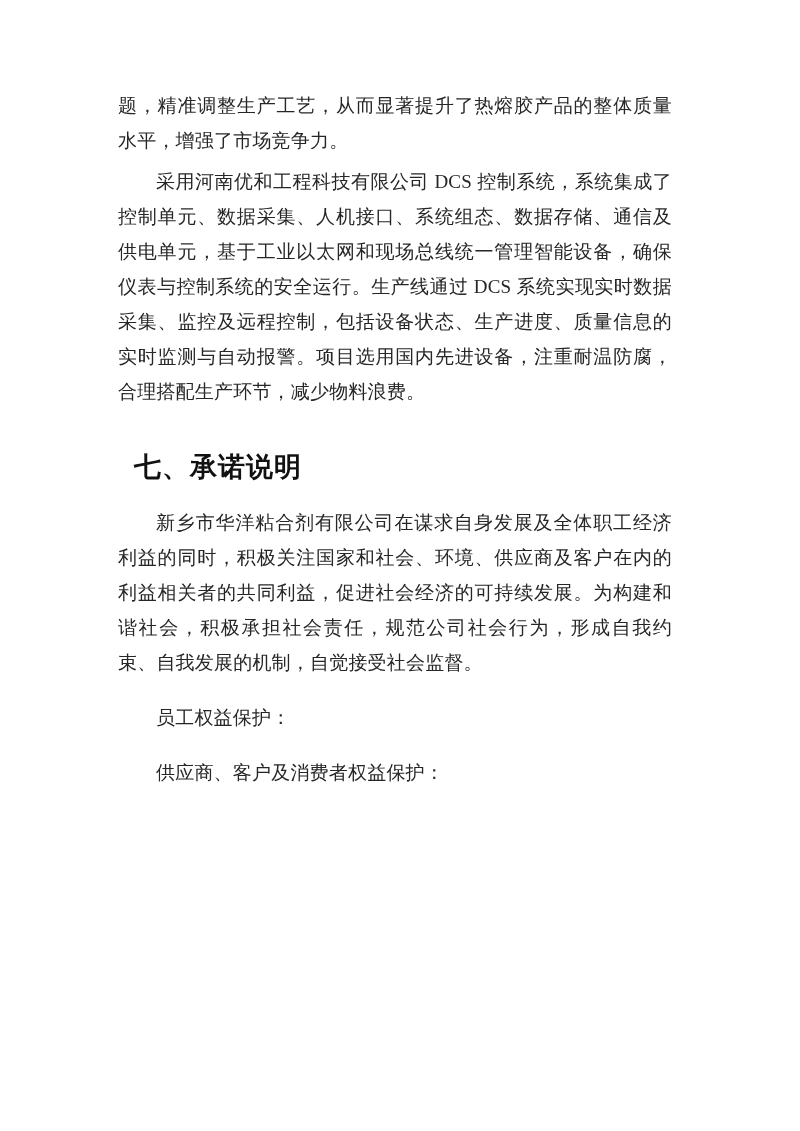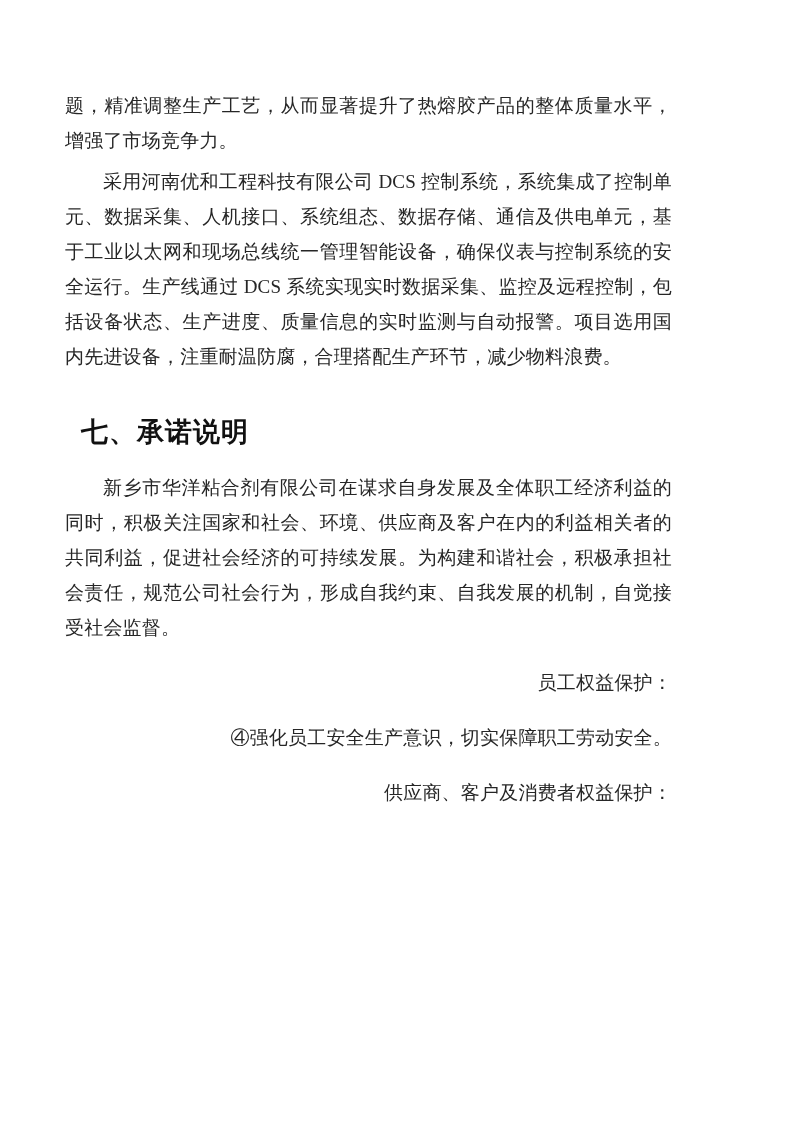--- a/index.html
+++ b/index.html
@@ -11,21 +11,21 @@
     position: relative;
     width: 800px;
     height: 1131px;
     background: #ffffff;
     overflow: hidden;
     font-family: "Liberation Serif", "DejaVu Serif", serif;
     color: #262626;
   }
   .content {
     box-sizing: border-box;
-    padding: 88px 128px 0 65px; 
+    padding: 88px 128px 0 118px; 
   }
   .para {
     margin: 0 0 6px 0;
     font-size: 19px;
     line-height: 35px;
     text-align: justify;
     text-justify: inter-ideograph;
     text-indent: 2em;
     letter-spacing: 0.2px;
   }
@@ -41,21 +41,20 @@
     font-weight: bold;
     color: #111111;
     letter-spacing: 1px;
   }
   .single {
     margin: 20px 0;
     font-size: 19px;
     line-height: 35px;
     text-indent: 2em;
     letter-spacing: 0.2px;
-    text-align: right;
   }
 </style>
 </head>
 <body>
 
 <div class="page">
   <div class="content">
 
     <p class="para no-indent">题，精准调整生产工艺，从而显著提升了热熔胶产品的整体质量水平，增强了市场竞争力。</p>
 
@@ -63,18 +62,17 @@
 
     <h2 class="heading">七、承诺说明</h2>
 
     <p class="para last-body">新乡市华洋粘合剂有限公司在谋求自身发展及全体职工经济利益的同时，积极关注国家和社会、环境、供应商及客户在内的利益相关者的共同利益，促进社会经济的可持续发展。为构建和谐社会，积极承担社会责任，规范公司社会行为，形成自我约束、自我发展的机制，自觉接受社会监督。</p>
 
     <p class="single">员工权益保护：</p>
 
 
 
 
-    <p class="single">④强化员工安全生产意识，切实保障职工劳动安全。</p>
 
     <p class="single">供应商、客户及消费者权益保护：</p>
 
   </div>
 </div>
 
 </body></html>

